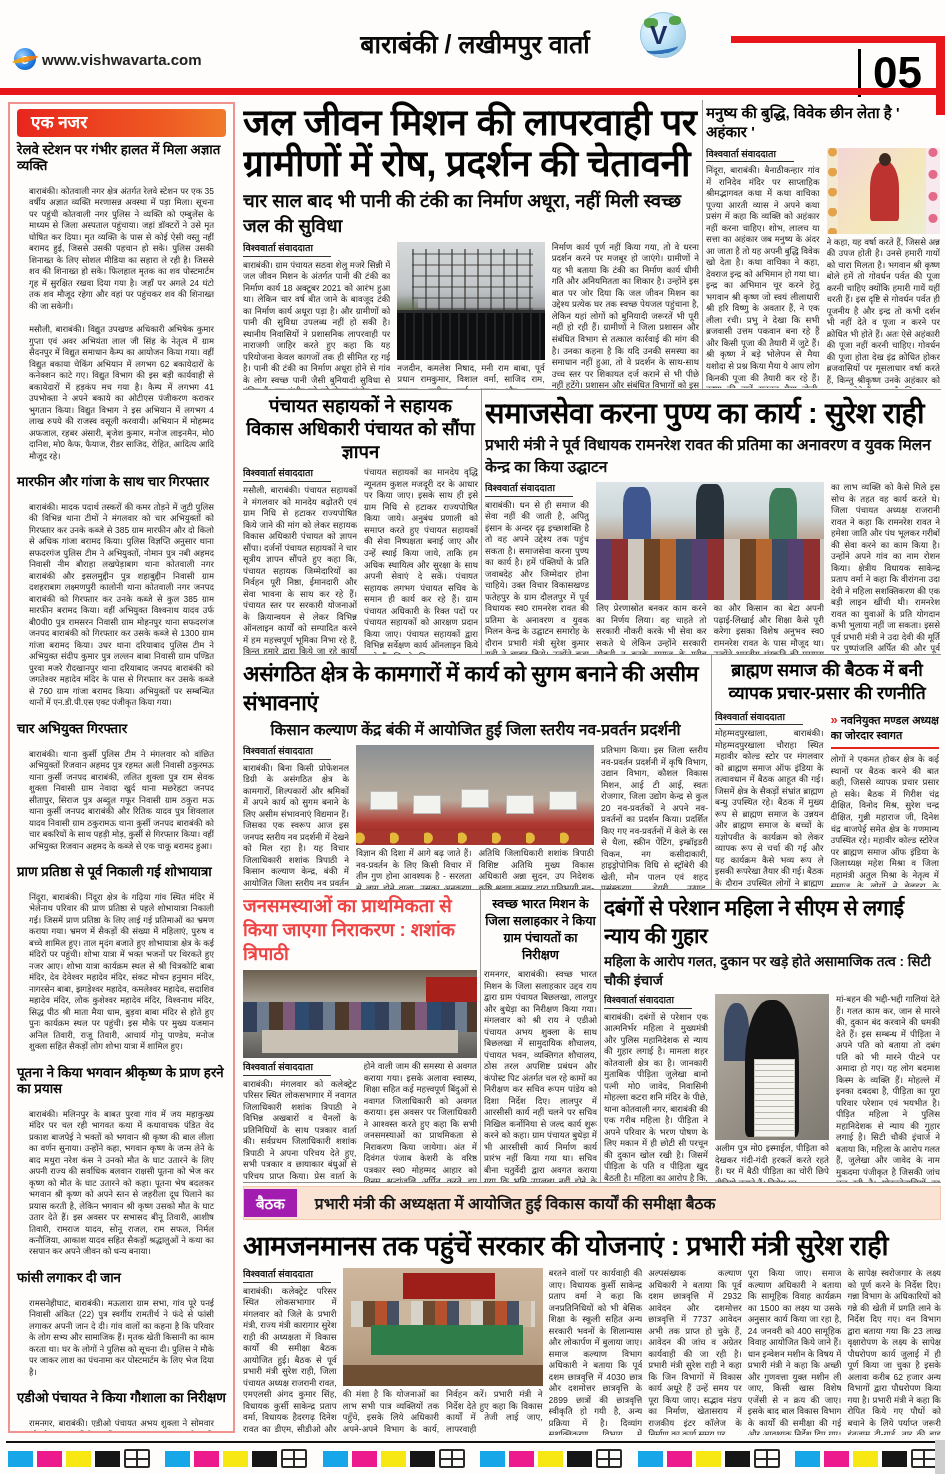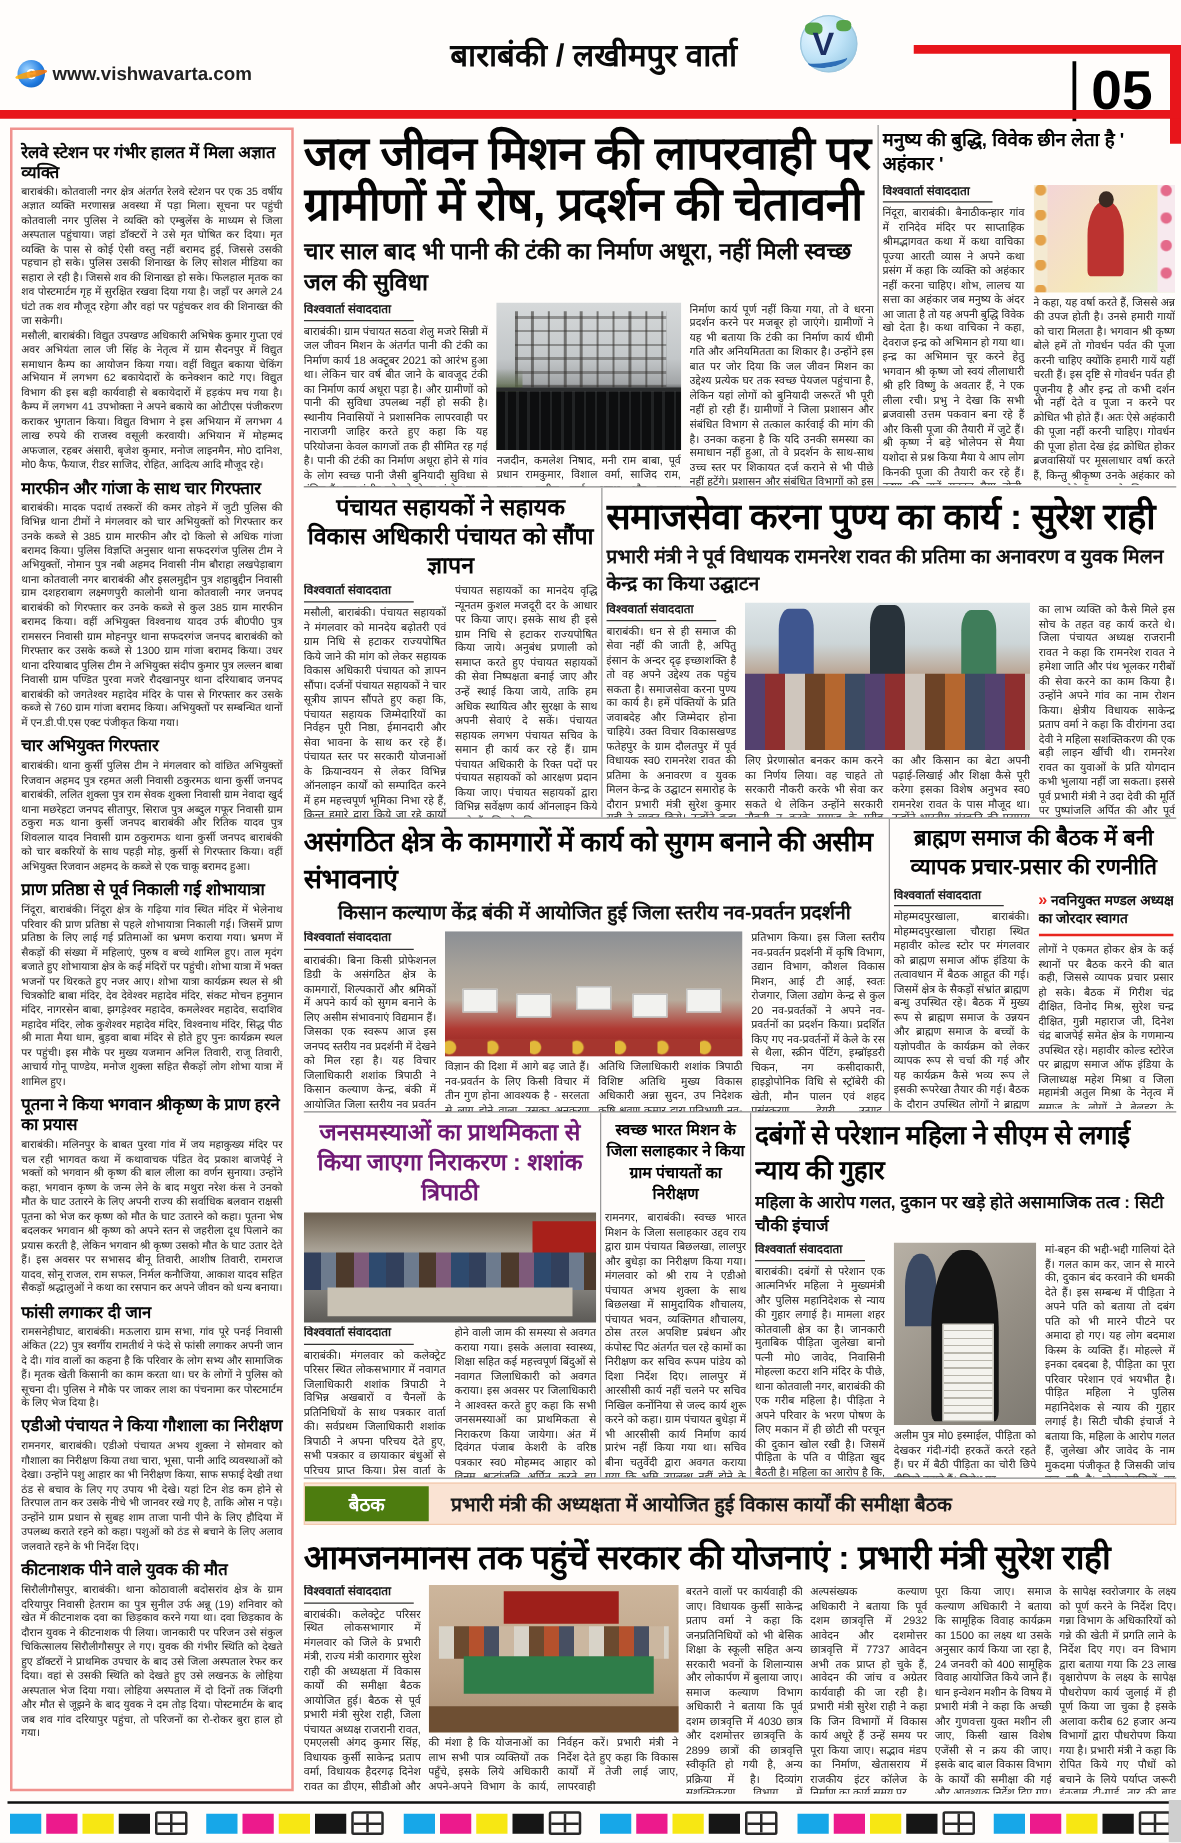--- a/index.html
+++ b/index.html
@@ -24,21 +24,21 @@
   .bt .nm{font-size:29px;font-weight:900;color:#0a0a0a;line-height:1.05;}
   .bt .ed{font-size:11px;font-weight:bold;color:#222;margin-top:4px;}
   .pnframe{position:absolute;right:0;top:8px;width:205px;height:72px;border-top:7px solid #e8151b;border-right:9px solid #e8151b;margin-top:28px;}
   .pn{position:absolute;right:14px;top:6px;font-size:44px;font-weight:900;color:#000;padding-left:12px;border-left:3px solid #000;line-height:1.1;}
   .redline{position:absolute;left:0;top:88px;width:945px;height:7px;background:#e8151b;}
   
   .sb{position:absolute;left:8px;top:102px;width:227px;height:1331px;border:2px solid #f0928e;padding:5px 7px;box-sizing:border-box;overflow:hidden;background:#fffdfb;}
   .sbban{height:28px;background:linear-gradient(90deg,#e8251d,#ef5a22 70%,#f07a2a);border-radius:4px;
          color:#fff;font-size:17px;font-weight:900;line-height:28px;padding-left:14px;margin-bottom:4px;}
   .sbi h3{margin:5px 0 2px 0;font-size:13.3px;font-weight:900;color:#0a0a0a;line-height:1.2;}
-  .sbi p{margin:0;font-size:8.45px;line-height:1.36;text-align:justify;color:#1c1c1c;}
+  .sbi p{margin:12px;font-size:8.45px;line-height:1.36;text-align:justify;color:#1c1c1c;}
   
   .main{position:absolute;left:243px;top:100px;width:698px;}
   .band{position:relative;display:flex;box-sizing:border-box;border-bottom:1px solid #8a8a8a;overflow:hidden;}
   .vr{width:1px;background:#9a9a9a;margin:0 3px;}
   .byl{display:block;font-size:9.5px;font-weight:bold;border-bottom:1px solid #333;width:88px;margin-bottom:3px;padding-bottom:1px;}
   .col{flex:1;font-size:8.6px;line-height:1.34;text-align:justify;overflow:hidden;color:#1b1b1b;}
   .cols{display:flex;gap:7px;overflow:hidden;}
   .photo{position:relative;overflow:hidden;background:#999;}
   
   .bandA{height:290px;}
@@ -92,42 +92,42 @@
   .artE .cols{height:166px;}
   .artF{width:224px;overflow:hidden;}
   .artF h1{margin:4px 0 6px 0;font-size:17.5px;font-weight:900;text-align:center;line-height:1.3;color:#050505;}
   .artF .cols{height:176px;}
   .pq{border-bottom:2px solid #e8251d;padding-bottom:5px;margin-bottom:5px;}
   .pq .ch{color:#e8251d;font-weight:900;font-size:13px;margin-right:3px;}
   .pq .qt{font-size:11px;font-weight:900;color:#111;line-height:1.3;}
   
   .band4{height:293px;}
   .artG{width:234px;overflow:hidden;}
-  .artG h1{margin:4px 0 4px 0;font-size:18.5px;font-weight:900;text-align:center;line-height:1.3;color:#701a75;}
+  .artG h1{margin:4px 0 4px 0;font-size:18.5px;font-weight:900;line-height:1.3;color:#ef4444;}
   .meet{height:88px;margin-bottom:3px;background:linear-gradient(180deg,#6b5f50 0%,#8c8273 18%,#a9a296 34%,#8d8b86 60%,#5c5a56);}
   .meet .bn{position:absolute;right:0;top:8%;width:22%;height:30%;background:#a8201a;}
   .meet .tb{position:absolute;left:8%;right:8%;bottom:6%;height:26%;background:#c9c2b4;}
   .meet .pp{position:absolute;left:0;right:0;top:36%;height:34%;
         background:repeating-linear-gradient(90deg,#32405c 0 14px,#6d7b8e 14px 26px,#4d3a2c 26px 40px,#7e5a7a 40px 52px,#2e4a6e 52px 66px);}
   .artG .cols{height:122px;}
   .artH{width:113px;overflow:hidden;}
   .artH h1{margin:6px 0 5px 0;font-size:12.6px;font-weight:900;text-align:center;line-height:1.35;color:#050505;}
   .artH .col{height:218px;}
   .artI{width:336px;overflow:hidden;}
   .artI h1{margin:3px 0 2px 0;font-size:21px;font-weight:900;letter-spacing:-.3px;color:#050505;}
   .artI h2{margin:1px 0 5px 0;font-size:13.6px;font-weight:700;}
   .artI .cols{height:226px;}
   .burqa{height:146px;margin-bottom:3px;background:linear-gradient(135deg,#b7b0a5,#948e84 60%,#7e7a72);}
   .burqa .fg{position:absolute;left:26%;top:4%;width:48%;height:94%;background:#141414;border-radius:45% 45% 6% 6%;}
   .burqa .pp{position:absolute;left:34%;bottom:2%;width:34%;height:52%;background:#f4f3ee;border:1px solid #c9c6bd;
         background-image:repeating-linear-gradient(0deg,transparent 0 5px,#b9b6ac 5px 6px);}
   .burqa .m2{position:absolute;left:8%;top:6%;width:22%;height:40%;background:#3c4a63;border-radius:45% 45% 0 0;}
   
   .strip{height:32px;margin:3px 0;display:flex;align-items:center;background:#fae3d3;border:1px solid #f3c9ad;}
-  .strip .lb{background:#4d7c0f;color:#fff;font-weight:900;font-size:15px;padding:4px 35px;margin-right:18px;}
+  .strip .lb{background:#a21caf;color:#fff;font-weight:900;font-size:15px;padding:4px 12px;margin-right:18px;}
   .strip .tx{font-size:15.5px;font-weight:800;color:#1a1a1a;}
   .artK{overflow:hidden;height:212px;}
   .artK h1{margin:3px 0 5px 0;font-size:27px;font-weight:900;letter-spacing:-.4px;color:#050505;}
   .artK .cols{height:168px;gap:6px;}
   .review{height:118px;margin-bottom:3px;background:linear-gradient(180deg,#cdb69c,#bda388 60%,#a78c71);}
   .review .bn{position:absolute;left:30%;top:4%;width:46%;height:22%;background:#9e1f1a;}
   .review .gt{position:absolute;left:14%;right:10%;top:48%;height:26%;background:#2f7d49;}
   .review .pp{position:absolute;left:4%;right:4%;top:28%;height:22%;
         background:repeating-linear-gradient(90deg,#d8d3c8 0 12px,#6b4a2f 12px 24px,#b5512d 24px 36px,#474f62 36px 48px,#cbb7a0 48px 60px);}
   .review .ft{position:absolute;left:0;right:0;bottom:0;height:18%;background:#6e4f33;}
@@ -161,20 +161,21 @@
           <s></s>
         </span>
     </div>
     <div class="pnframe">
       <div class="pn">05</div>
     </div>
   </div>
   <div class="redline"></div>
 
   <aside class="sb">
+    <div class="sbban">एक नजर</div>
     <div class="sbi">
         <h3>रेलवे स्टेशन पर गंभीर हालत में मिला अज्ञात व्यक्ति</h3>
         <p>बाराबंकी। कोतवाली नगर क्षेत्र अंतर्गत रेलवे स्टेशन पर एक 35 वर्षीय अज्ञात व्यक्ति मरणासन्न अवस्था में पड़ा मिला। सूचना पर पहुंची कोतवाली नगर पुलिस ने व्यक्ति को एम्बुलेंस के माध्यम से जिला अस्पताल पहुंचाया। जहां डॉक्टरों ने उसे मृत घोषित कर दिया। मृत व्यक्ति के पास से कोई ऐसी वस्तु नहीं बरामद हुई, जिससे उसकी पहचान हो सके। पुलिस उसकी शिनाख्त के लिए सोशल मीडिया का सहारा ले रही है। जिससे शव की शिनाख्त हो सके। फिलहाल मृतक का शव पोस्टमार्टम गृह में सुरक्षित रखवा दिया गया है। जहाँ पर अगले 24 घंटो तक शव मौजूद रहेगा और वहां पर पहुंचकर शव की शिनाख्त की जा सकेगी।</p>
       </div>
     <div class="sbi">
         <p>मसौली, बाराबंकी। विद्युत उपखण्ड अधिकारी अभिषेक कुमार गुप्ता एवं अवर अभियंता लाल जी सिंह के नेतृत्व में ग्राम सैदनपुर में विद्युत समाधान कैम्प का आयोजन किया गया। वहीं विद्युत बकाया चेकिंग अभियान में लगभग 62 बकायेदारों के कनेक्शन काटे गए। विद्युत विभाग की इस बड़ी कार्यवाही से बकायेदारों में हड़कंप मच गया है। कैम्प में लगभग 41 उपभोक्ता ने अपने बकाये का ओटीएस पंजीकरण कराकर भुगतान किया। विद्युत विभाग ने इस अभियान में लगभग 4 लाख रुपये की राजस्व वसूली करवायी। अभियान में मोहम्मद अफजाल, रहबर अंसारी, बृजेश कुमार, मनोज लाइनमैन, मो0 दानिश, मो0 कैफ, फैयाज, रीडर साजिद, रोहित, आदित्य आदि मौजूद रहे।</p>
       </div>
     <div class="sbi">
         <h3>मारफीन और गांजा के साथ चार गिरफ्तार</h3>
         <p>बाराबंकी। मादक पदार्थ तस्करों की कमर तोड़ने में जुटी पुलिस की विभिन्न थाना टीमों ने मंगलवार को चार अभियुक्तों को गिरफ्तार कर उनके कब्जे से 385 ग्राम मारफीन और दो किलो से अधिक गांजा बरामद किया। पुलिस विज्ञप्ति अनुसार थाना सफदरगंज पुलिस टीम ने अभियुक्तों, नोमान पुत्र नबी अहमद निवासी नीम बौराहा लखपेड़ाबाग थाना कोतवाली नगर बाराबंकी और इसलमुद्दीन पुत्र शहाबुद्दीन निवासी ग्राम दशहराबाग लक्ष्मणपुरी कालोनी थाना कोतवाली नगर जनपद बाराबंकी को गिरफ्तार कर उनके कब्जे से कुल 385 ग्राम मारफीन बरामद किया। वहीं अभियुक्त विश्वनाथ यादव उर्फ बी0पी0 पुत्र रामसरन निवासी ग्राम मोहनपुर थाना सफदरगंज जनपद बाराबंकी को गिरफ्तार कर उसके कब्जे से 1300 ग्राम गांजा बरामद किया। उधर थाना दरियाबाद पुलिस टीम ने अभियुक्त संदीप कुमार पुत्र लल्लन बाबा निवासी ग्राम पण्डित पुरवा मजरे रौदखानपुर थाना दरियाबाद जनपद बाराबंकी को जगतेश्वर महादेव मंदिर के पास से गिरफ्तार कर उसके कब्जे से 760 ग्राम गांजा बरामद किया। अभियुक्तों पर सम्बन्धित थानों में एन.डी.पी.एस एक्ट पंजीकृत किया गया।</p>

